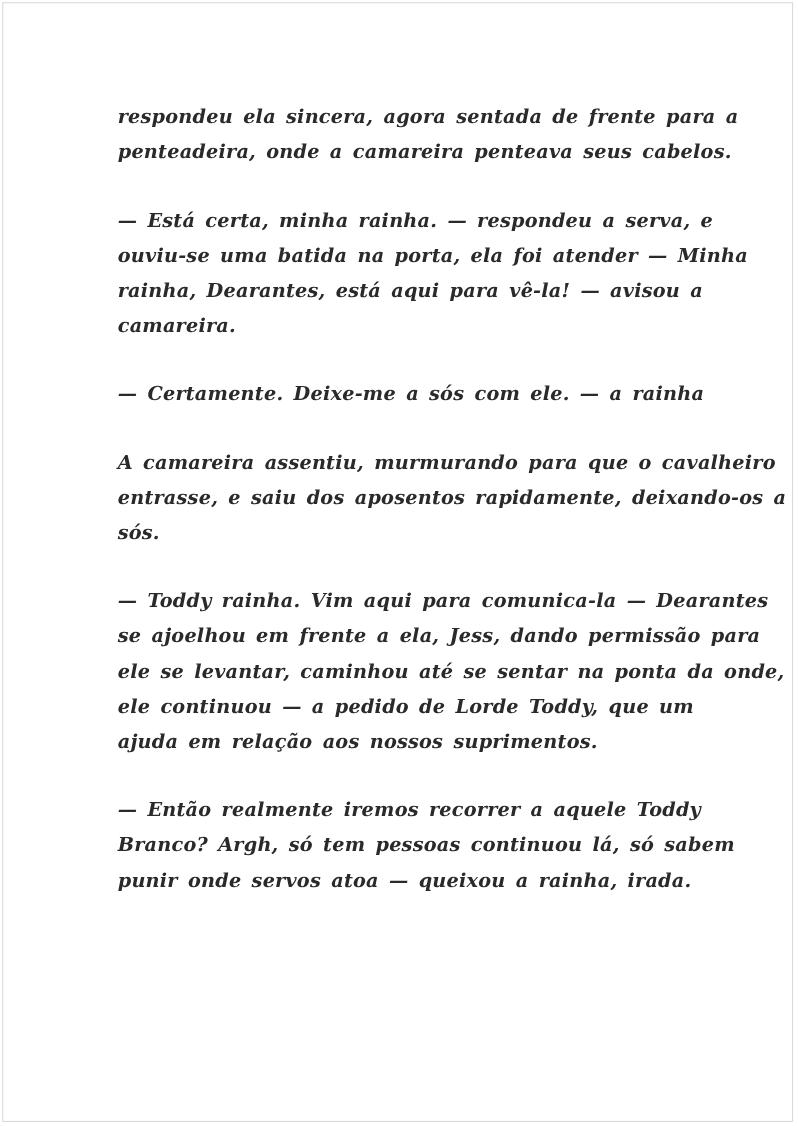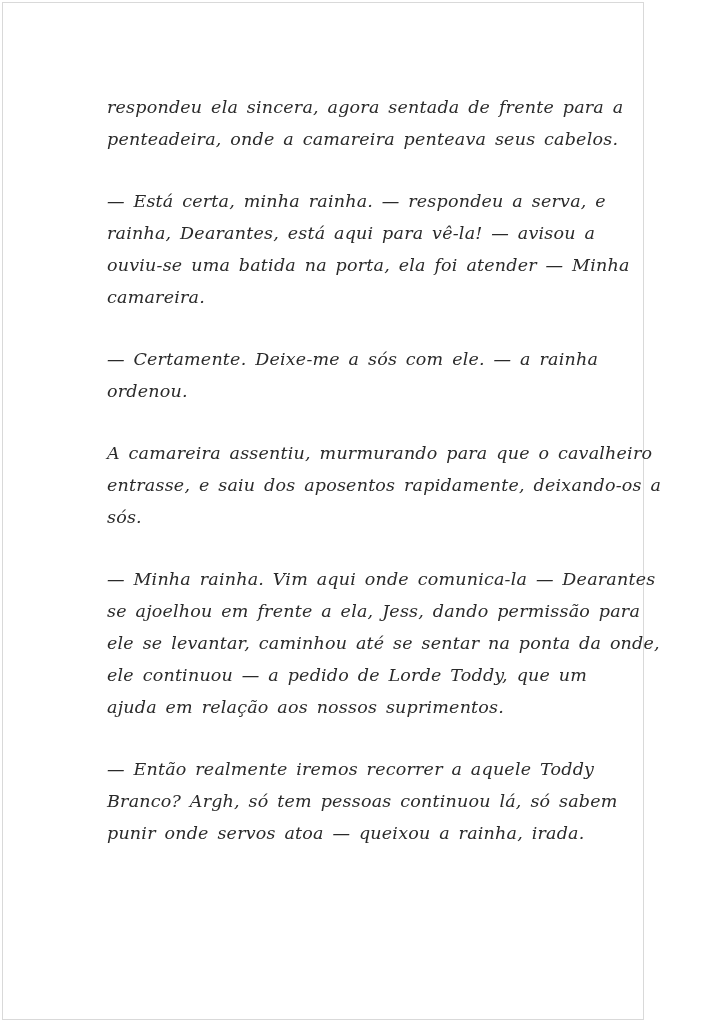--- a/index.html
+++ b/index.html
@@ -10,25 +10,26 @@
     body {
       width: 725px;
       height: 1024px;
       position: relative;
       overflow: hidden;
     }
     .page {
       position: absolute;
       left: 2px;
       top: 2px;
-      width: 642px;
+      width: 719px;
       height: 1018px;
       border: 1px solid #d9d9d9;
       background: #ffffff;
       box-sizing: border-box;
+      font-weight: bold;
     }
     .content {
       position: absolute;
       left: 104px;
       top: 88px;
       width: 525px;
       font-family: "DejaVu Serif", "Liberation Serif", serif;
       font-style: italic;
       font-size: 17.5px;
       line-height: 32px;
@@ -51,38 +52,37 @@
 <div class="page">
   <div class="content">
 
     <p class="para">
       <span class="line">respondeu ela sincera, agora sentada de frente para a</span>
       <span class="line">penteadeira, onde a camareira penteava seus cabelos.</span>
     </p>
 
     <p class="para">
       <span class="line">— Está certa, minha rainha. — respondeu a serva, e</span>
+      <span class="line">ouviu-se uma batida na porta, ela foi atender — Minha</span>
       <span class="line">rainha, Dearantes, está aqui para vê-la! — avisou a</span>
-      <span class="line">ouviu-se uma batida na porta, ela foi atender — Minha</span>
       <span class="line">camareira.</span>
     </p>
 
     <p class="para">
       <span class="line">— Certamente. Deixe-me a sós com ele. — a rainha</span>
-      <span class="line">ordenou.</span>
     </p>
 
     <p class="para">
       <span class="line">A camareira assentiu, murmurando para que o cavalheiro</span>
       <span class="line">entrasse, e saiu dos aposentos rapidamente, deixando-os a</span>
       <span class="line">sós.</span>
     </p>
 
     <p class="para">
-      <span class="line">— Minha rainha. Vim aqui onde comunica-la — Dearantes</span>
+      <span class="line">— Toddy rainha. Vim aqui para comunica-la — Dearantes</span>
       <span class="line">se ajoelhou em frente a ela, Jess, dando permissão para</span>
       <span class="line">ele se levantar, caminhou até se sentar na ponta da onde,</span>
       <span class="line">ele continuou — a pedido de Lorde Toddy, que um</span>
       <span class="line">ajuda em relação aos nossos suprimentos.</span>
     </p>
 
     <p class="para">
       <span class="line">— Então realmente iremos recorrer a aquele Toddy</span>
       <span class="line">Branco? Argh, só tem pessoas continuou lá, só sabem</span>
       <span class="line">punir onde servos atoa — queixou a rainha, irada.</span>

